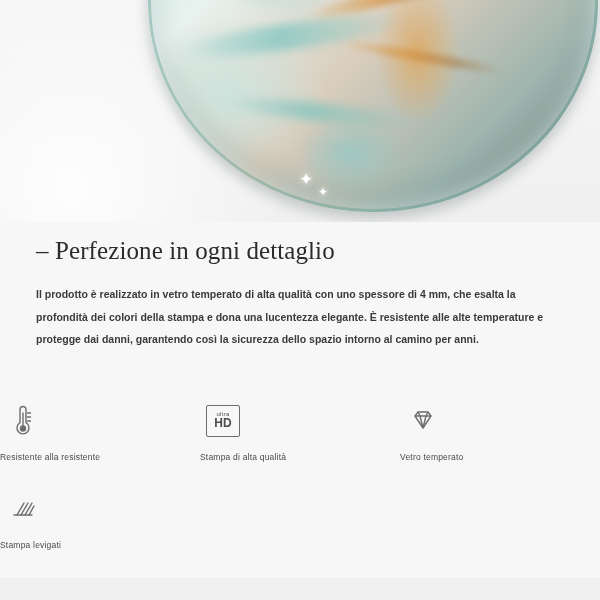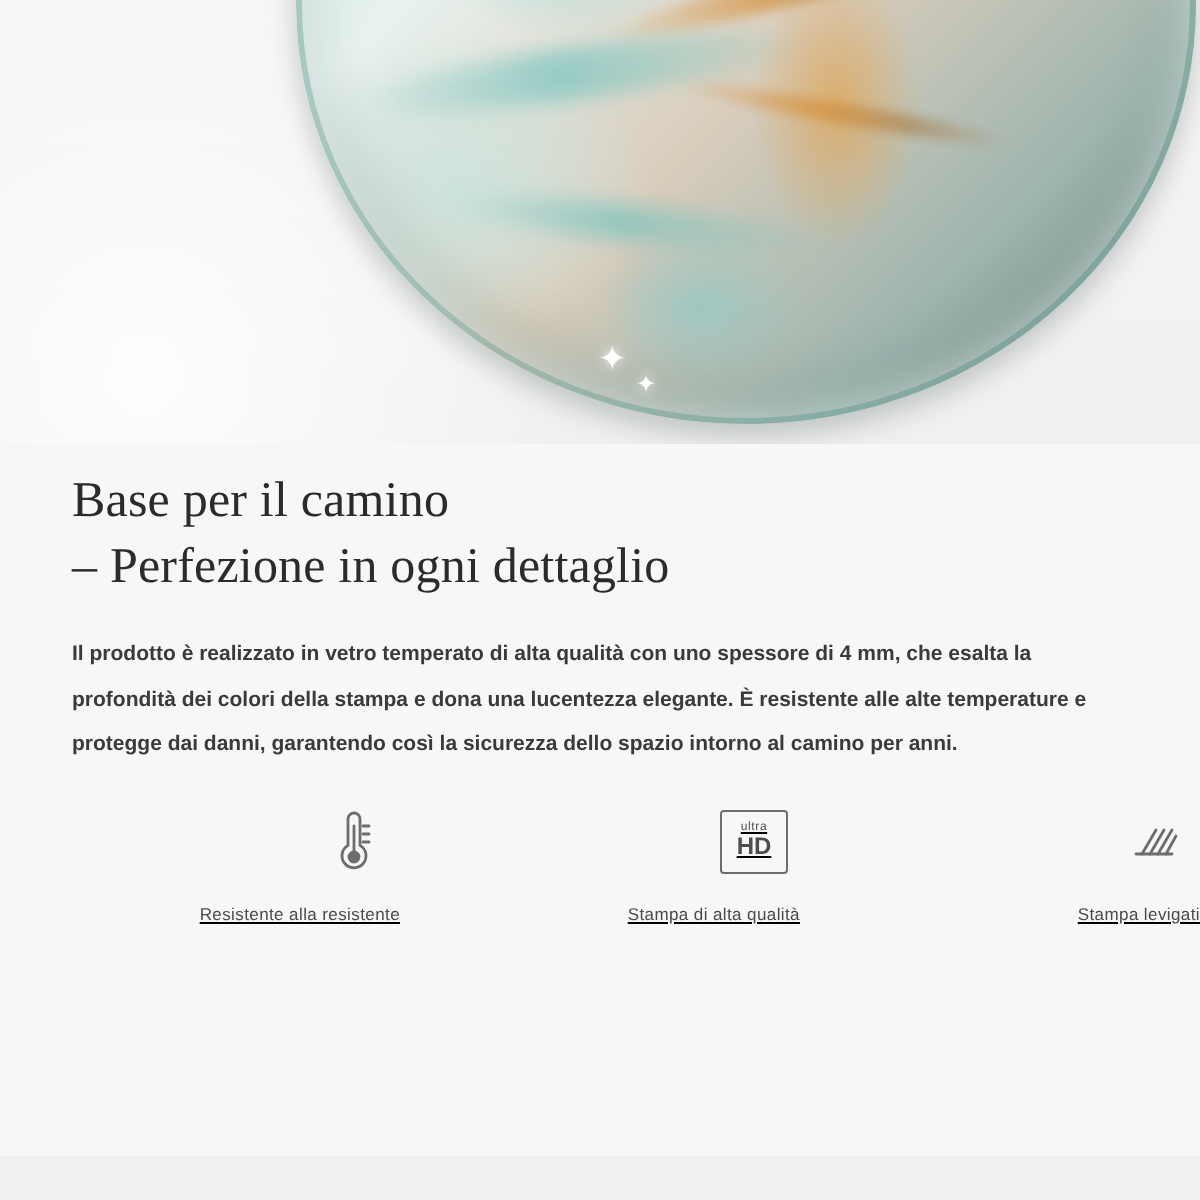--- a/index.html
+++ b/index.html
@@ -128,24 +128,23 @@
     left: 0;
     top: 392px;
     width: 600px;
     display: grid;
     grid-template-columns: repeat(3, 1fr);
     row-gap: 18px;
   }
   .feature {
     display: flex;
     flex-direction: column;
-    align-items: flex-end;
+    align-items: flex-start;
     justify-content: flex-start;
     padding-top: 6px;
-    text-decoration: underline;
   }
   .feature-icon {
     width: 46px;
     height: 46px;
     display: flex;
     align-items: center;
     justify-content: center;
   }
   .feature-label {
     margin-top: 8px;
@@ -199,21 +198,20 @@
       <div class="plate-streak s2"></div>
 
       <div class="plate-rim"></div>
     </div>
     <div class="sparkle sp1">✦</div>
     <div class="sparkle sp2">✦</div>
   </div>
 
   <div class="content">
     <h1 class="headline">
-      <span>Base per il camino</span>
       <span class="line2">– Perfezione in ogni dettaglio</span>
     </h1>
     <p class="body-copy">Il prodotto è realizzato in vetro temperato di alta qualità con uno spessore di 4 mm, che esalta la profondità dei colori della stampa e dona una lucentezza elegante. È resistente alle alte temperature e protegge dai danni, garantendo così la sicurezza dello spazio intorno al camino per anni.</p>
   </div>
 
   <div class="features">
 
     <div class="feature">
       <div class="feature-icon">
         <svg width="40" height="40" viewBox="0 0 40 40" fill="none" stroke="#6d6d6d" stroke-width="1.4" stroke-linecap="round" stroke-linejoin="round">
@@ -232,20 +230,33 @@
       <div class="feature-icon">
         <div class="ultrahd-box">
           <span class="u-small">ultra</span>
           <span class="u-big">HD</span>
         </div>
       </div>
       <div class="feature-label">Stampa di alta qualità</div>
     </div>
 
 
+    <div class="feature">
+      <div class="feature-icon">
+        <svg width="40" height="40" viewBox="0 0 40 40" fill="none" stroke="#6d6d6d" stroke-width="1.4" stroke-linejoin="round">
+          <path d="M12 15h16l-8 12z"></path>
+          <path d="M12 15l3-4h10l3 4"></path>
+          <line x1="15" y1="11" x2="17" y2="15"></line>
+          <line x1="25" y1="11" x2="23" y2="15"></line>
+          <line x1="17" y1="15" x2="20" y2="27"></line>
+          <line x1="23" y1="15" x2="20" y2="27"></line>
+        </svg>
+      </div>
+      <div class="feature-label">Vetro temperato</div>
+    </div>
 
     <div class="feature">
       <div class="feature-icon">
         <svg width="40" height="40" viewBox="0 0 40 40" fill="none" stroke="#6d6d6d" stroke-width="1.4" stroke-linecap="round">
           <path d="M11 26h18"></path>
           <line x1="14" y1="26" x2="21" y2="14"></line>
           <line x1="18" y1="26" x2="25" y2="14"></line>
           <line x1="22" y1="26" x2="29" y2="14"></line>
           <line x1="26" y1="26" x2="31" y2="17"></line>
         </svg>

